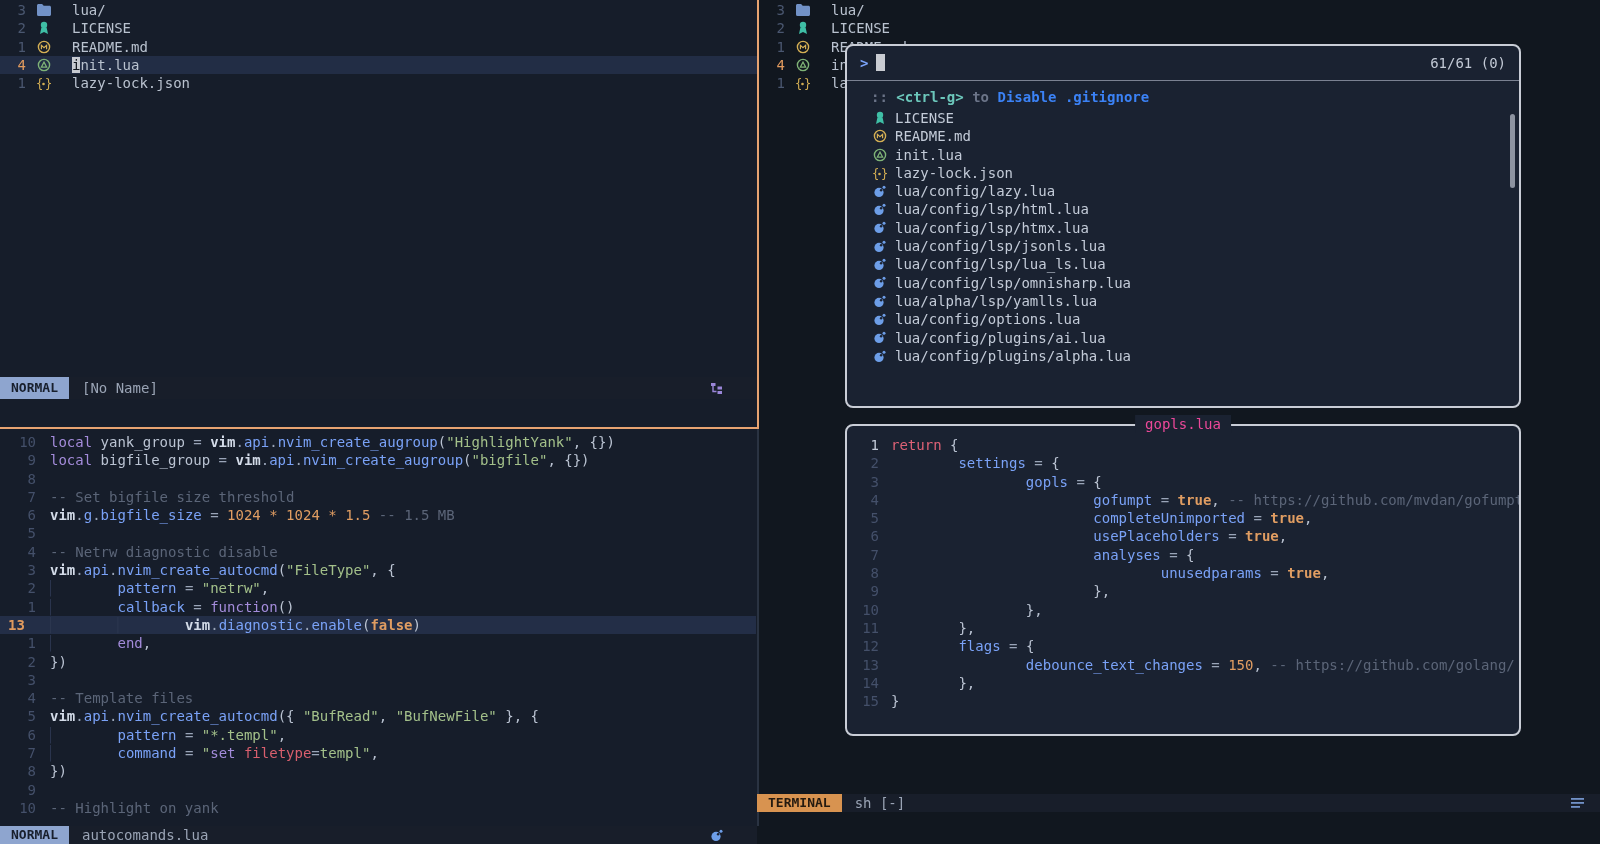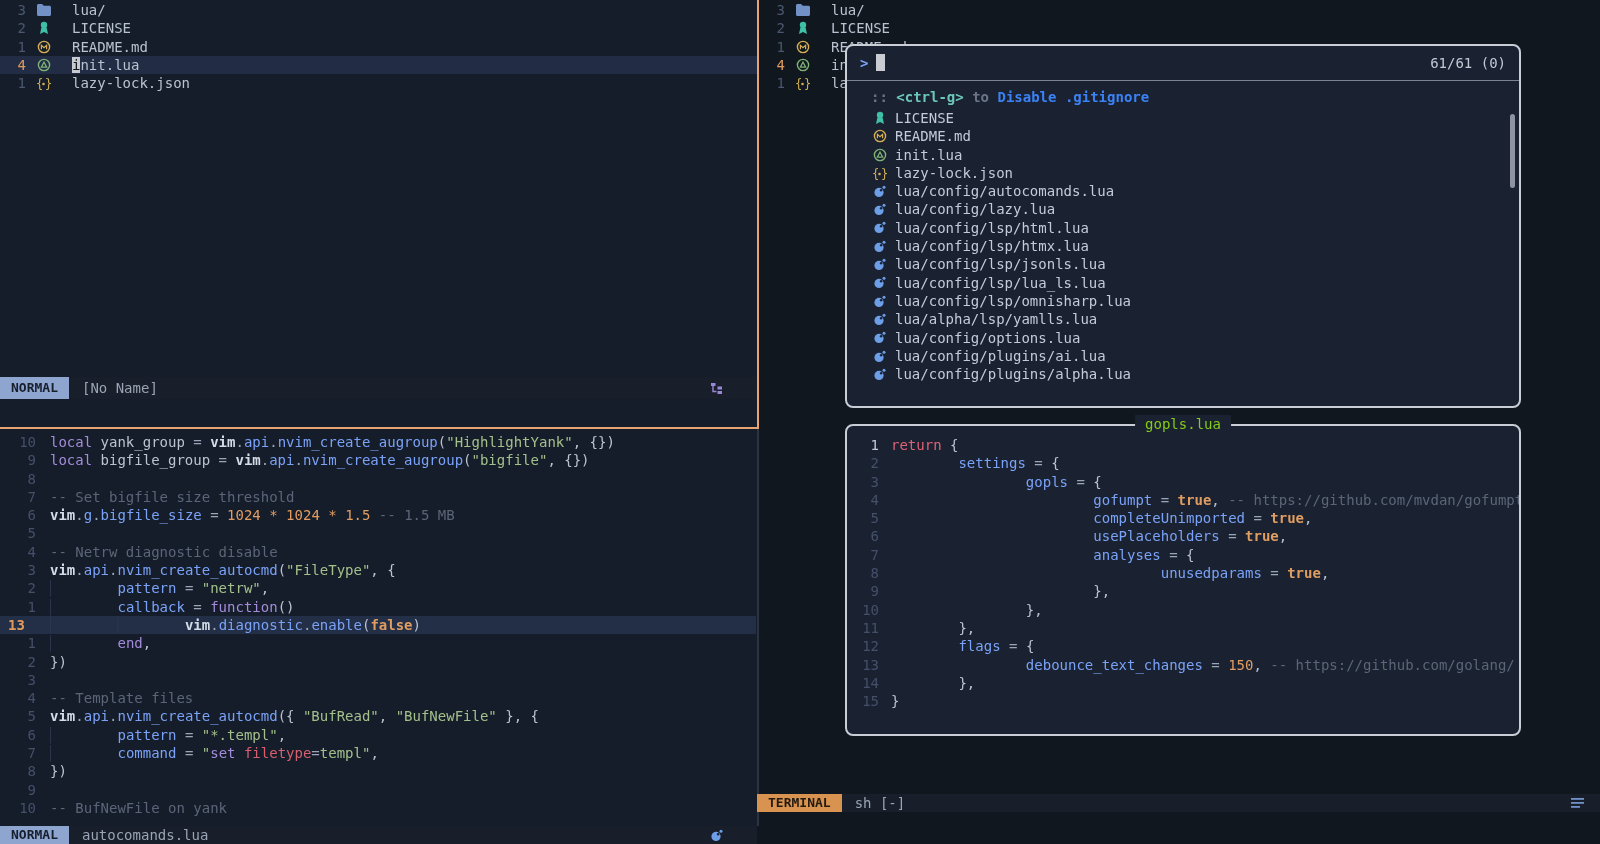--- a/index.html
+++ b/index.html
@@ -71,21 +71,21 @@
   .prow.sel{background:#3a3733;}
   .selbar{position:absolute;left:0;top:0;width:6px;height:100%;background:#e0176e;}
   .picon{width:17px;margin-right:7px;display:flex;justify-content:center;align-items:center;}
   .pname{color:#c3cbd8;}
   .prow.sel .pname{color:#e2e7ef;}
   #pscroll{position:absolute;right:4px;top:68px;width:5px;height:74px;background:#8d93a0;border-radius:3px;}
   
   #preview{position:absolute;left:845px;top:424px;width:676px;height:312px;background:#1a2231;
            border:2px solid #c9cdd6;border-radius:8px;box-sizing:border-box;z-index:5;}
   #preview-title{position:absolute;top:-11px;left:50%;transform:translateX(-50%);
-                 background:#1a2231;padding:0 10px;color:#84cc16;white-space:pre;}
+                 background:#1a2231;padding:0 10px;color:#ec4899;white-space:pre;}
   #preview-code{margin-top:10px;overflow:hidden;height:284px;}
   #preview-code .cnum{flex:0 0 44px;padding-right:12px;}
   #preview-code .cline.pcur .cnum{color:#c3cbd9;}
 </style>
 </head>
 <body>
 
 <div id="screen">
 
   <div class="left-pane">
@@ -179,21 +179,21 @@
         <div class="cline cur"><span class="cnum">13</span><span class="ctext"><span class="tk-gd">▏</span><span class="tk-fg">       </span><span class="tk-gd">▏</span><span class="tk-fg">       </span><span class="tk-v">vim</span><span class="tk-p">.</span><span class="tk-pr">diagnostic</span><span class="tk-p">.</span><span class="tk-pr">enable</span><span class="tk-fg">(</span><span class="tk-bo">false</span><span class="tk-fg">)</span></span></div>
         <div class="cline"><span class="cnum">1</span><span class="ctext"><span class="tk-gd">▏</span><span class="tk-fg">       </span><span class="tk-kw">end</span><span class="tk-fg">,</span></span></div>
         <div class="cline"><span class="cnum">2</span><span class="ctext"><span class="tk-fg">})</span></span></div>
         <div class="cline"><span class="cnum">3</span><span class="ctext"></span></div>
         <div class="cline"><span class="cnum">4</span><span class="ctext"><span class="tk-cm">-- Template files</span></span></div>
         <div class="cline"><span class="cnum">5</span><span class="ctext"><span class="tk-v">vim</span><span class="tk-p">.</span><span class="tk-pr">api</span><span class="tk-p">.</span><span class="tk-pr">nvim_create_autocmd</span><span class="tk-fg">({ </span><span class="tk-st">"BufRead"</span><span class="tk-fg">, </span><span class="tk-st">"BufNewFile"</span><span class="tk-fg"> }, {</span></span></div>
         <div class="cline"><span class="cnum">6</span><span class="ctext"><span class="tk-gd">▏</span><span class="tk-fg">       </span><span class="tk-pr">pattern</span><span class="tk-p"> = </span><span class="tk-st">"*.templ"</span><span class="tk-fg">,</span></span></div>
         <div class="cline"><span class="cnum">7</span><span class="ctext"><span class="tk-gd">▏</span><span class="tk-fg">       </span><span class="tk-pr">command</span><span class="tk-p"> = </span><span class="tk-st">"</span><span class="tk-kw">set </span><span class="tk-opt">filetype</span><span class="tk-p">=</span><span class="tk-st">templ"</span><span class="tk-fg">,</span></span></div>
         <div class="cline"><span class="cnum">8</span><span class="ctext"><span class="tk-fg">})</span></span></div>
         <div class="cline"><span class="cnum">9</span><span class="ctext"></span></div>
-        <div class="cline"><span class="cnum">10</span><span class="ctext"><span class="tk-cm">-- BufNewFile on yank</span></span></div>
+        <div class="cline"><span class="cnum">10</span><span class="ctext"><span class="tk-cm">-- Highlight on yank</span></span></div>
       </div>
 
     <div class="sl" id="sl-bl">
       <span class="chip normal">NORMAL</span>
       <span class="sl-file">autocomands.lua</span>
       <span class="sl-right">
           <svg width="13" height="13" viewBox="0 0 13 13">
             <circle cx="6" cy="7.4" r="4.6" fill="#6d9ee8"></circle>
             <circle cx="11" cy="2.3" r="1.5" fill="#6d9ee8"></circle>
             <circle cx="8.1" cy="5.3" r="1.2" fill="#1a2231"></circle>
@@ -309,25 +309,20 @@
               </svg></span></span><span class="pname">init.lua</span></div>
         <div class="prow"><span class="picon"><span style="display: flex; align-items: center;"><svg width="15" height="13" viewBox="0 0 15 13">
                 <text x="0" y="11" font-size="12" fill="#d4af54" font-family="DejaVu Sans Mono,monospace">{</text>
                 <circle cx="7.5" cy="7" r="1.3" fill="#d4af54"></circle>
                 <text x="9" y="11" font-size="12" fill="#d4af54" font-family="DejaVu Sans Mono,monospace">}</text>
               </svg></span></span><span class="pname">lazy-lock.json</span></div>
         <div class="prow"><span class="picon"><span style="display: flex; align-items: center;"><svg width="13" height="13" viewBox="0 0 13 13">
                 <circle cx="6" cy="7.4" r="4.6" fill="#6d9ee8"></circle>
                 <circle cx="11" cy="2.3" r="1.5" fill="#6d9ee8"></circle>
                 <circle cx="8.1" cy="5.3" r="1.2" fill="#1a2231"></circle>
-              </svg></span></span><span class="pname">lua/config/autocomands.lua</span></div>
-        <div class="prow"><span class="picon"><span style="display: flex; align-items: center;"><svg width="13" height="13" viewBox="0 0 13 13">
-                <circle cx="6" cy="7.4" r="4.6" fill="#6d9ee8"></circle>
-                <circle cx="11" cy="2.3" r="1.5" fill="#6d9ee8"></circle>
-                <circle cx="8.1" cy="5.3" r="1.2" fill="#1a2231"></circle>
               </svg></span></span><span class="pname">lua/config/lazy.lua</span></div>
         <div class="prow"><span class="picon"><span style="display: flex; align-items: center;"><svg width="13" height="13" viewBox="0 0 13 13">
                 <circle cx="6" cy="7.4" r="4.6" fill="#6d9ee8"></circle>
                 <circle cx="11" cy="2.3" r="1.5" fill="#6d9ee8"></circle>
                 <circle cx="8.1" cy="5.3" r="1.2" fill="#1a2231"></circle>
               </svg></span></span><span class="pname">lua/config/lsp/html.lua</span></div>
         <div class="prow"><span class="picon"><span style="display: flex; align-items: center;"><svg width="13" height="13" viewBox="0 0 13 13">
                 <circle cx="6" cy="7.4" r="4.6" fill="#6d9ee8"></circle>
                 <circle cx="11" cy="2.3" r="1.5" fill="#6d9ee8"></circle>
                 <circle cx="8.1" cy="5.3" r="1.2" fill="#1a2231"></circle>

